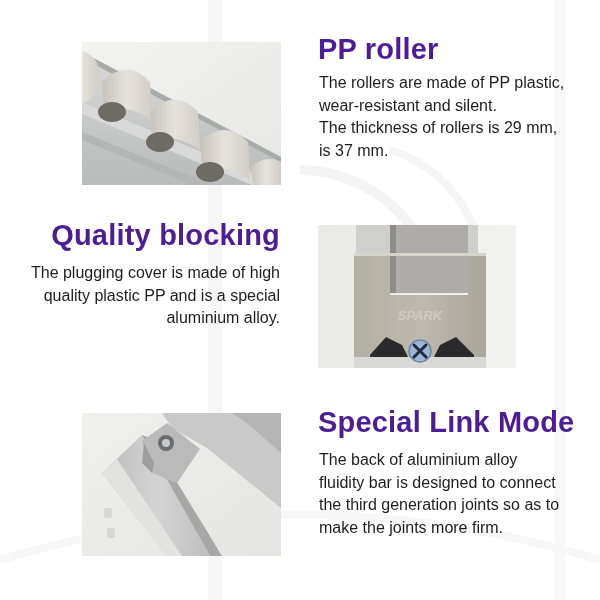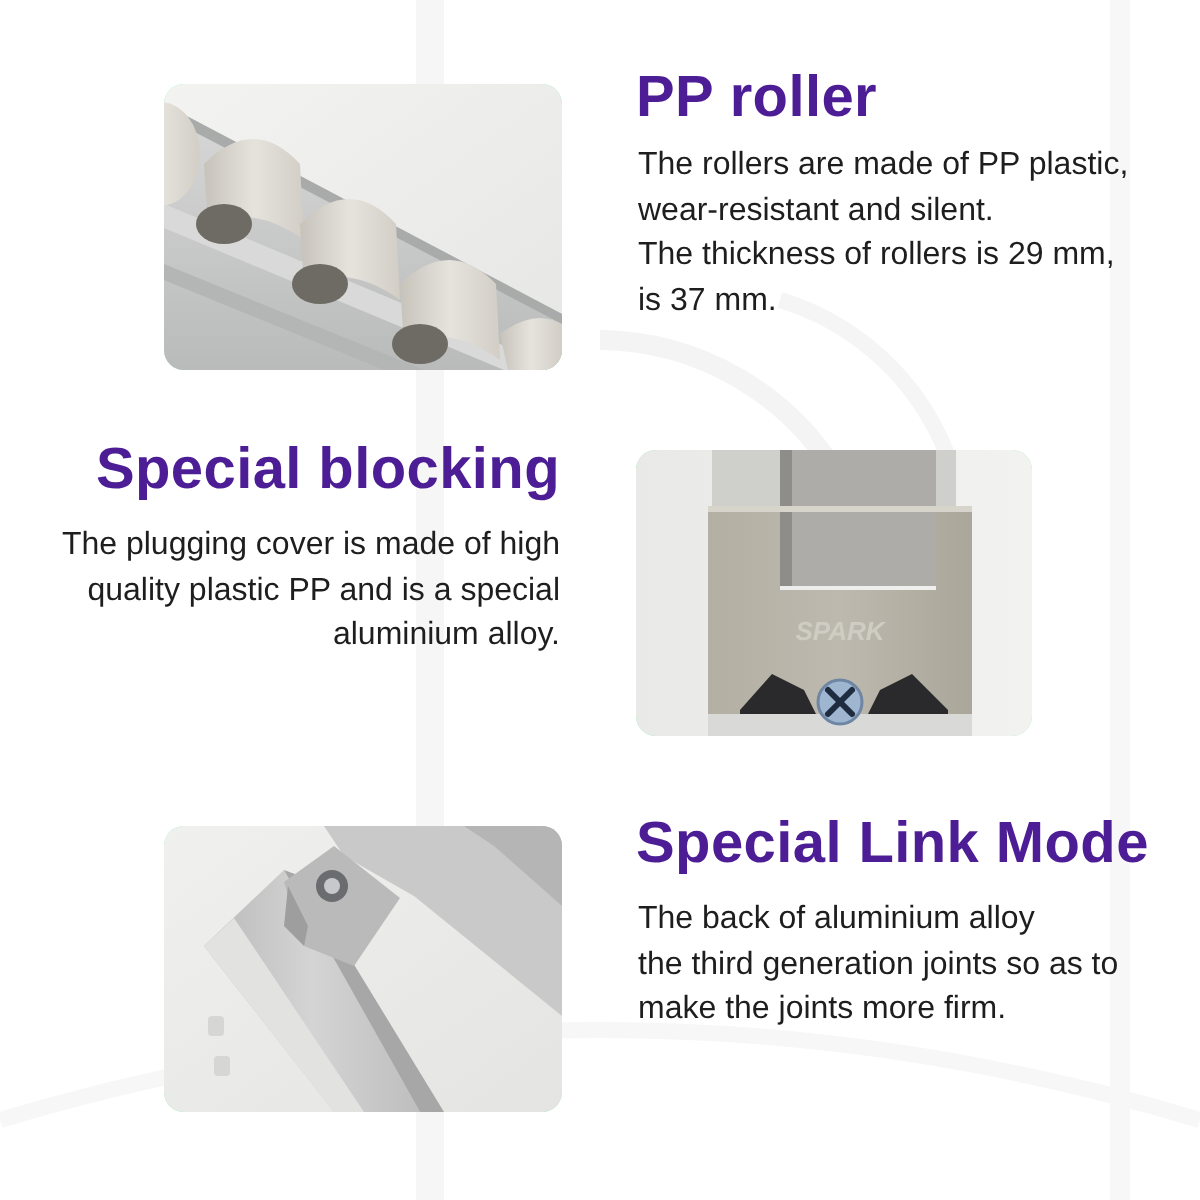--- a/index.html
+++ b/index.html
@@ -3,21 +3,21 @@
   <meta charset="utf-8">
   <style>
     * { margin: 0; padding: 0; box-sizing: border-box; }
     html, body { width: 600px; height: 600px; overflow: hidden; background: #ffffff; }
     body { position: relative; font-family: "Liberation Sans", sans-serif; color: #1a1a1a; }
 
     .watermark { position: absolute; inset: 0; pointer-events: none; }
 
     .photo {
       position: absolute;
-      border-radius: 10px;
+      border-radius: 0;
       overflow: hidden;
       background: #86efac;
     }
     .photo svg { display: block; width: 100%; height: 100%; }
 
     .heading {
       position: absolute;
       font-family: "Liberation Sans", sans-serif;
       font-weight: bold;
       font-size: 29px;
@@ -85,21 +85,21 @@
   </svg>
 </div>
 <div class="heading" style="left:318px; top:37px;">PP roller</div>
 <div class="body-text" style="left:319px; top:72px;">
   <span>The rollers are made of PP plastic,</span>
   <span>wear-resistant and silent.</span>
   <span>The thickness of rollers is 29 mm,</span>
   <span>is 37 mm.</span>
 </div>
 
-<div class="heading right" style="right:320px; top:223px;">Special blocking</div>
+<div class="heading right" style="right:320px; top:223px;">Quality blocking</div>
 <div class="body-text right" style="right:320px; top:262px;">
   <span>The plugging cover is made of high</span>
   <span>quality plastic PP and is a special</span>
   <span>aluminium alloy.</span>
 </div>
 <div class="photo" style="left:318px; top:225px; width:198px; height:143px;">
   <svg viewBox="0 0 198 143" preserveAspectRatio="none">
     <defs>
       <linearGradient id="bg2" x1="0" y1="0" x2="1" y2="0">
         <stop offset="0" stop-color="#e9e9e7"></stop>
@@ -160,15 +160,16 @@
     <circle cx="84" cy="30" r="8" fill="#6a6c6f"></circle>
     <circle cx="84" cy="30" r="4" fill="#c6c8cb"></circle>
 
     <rect x="22" y="95" width="8" height="10" rx="2" fill="#d6d6d4"></rect>
     <rect x="25" y="115" width="8" height="10" rx="2" fill="#d6d6d4"></rect>
   </svg>
 </div>
 <div class="heading" style="left:318px; top:410px;">Special Link Mode</div>
 <div class="body-text" style="left:319px; top:449px;">
   <span>The back of aluminium alloy</span>
+  <span>fluidity bar is designed to connect</span>
   <span>the third generation joints so as to</span>
   <span>make the joints more firm.</span>
 </div>
 
 </body></html>

